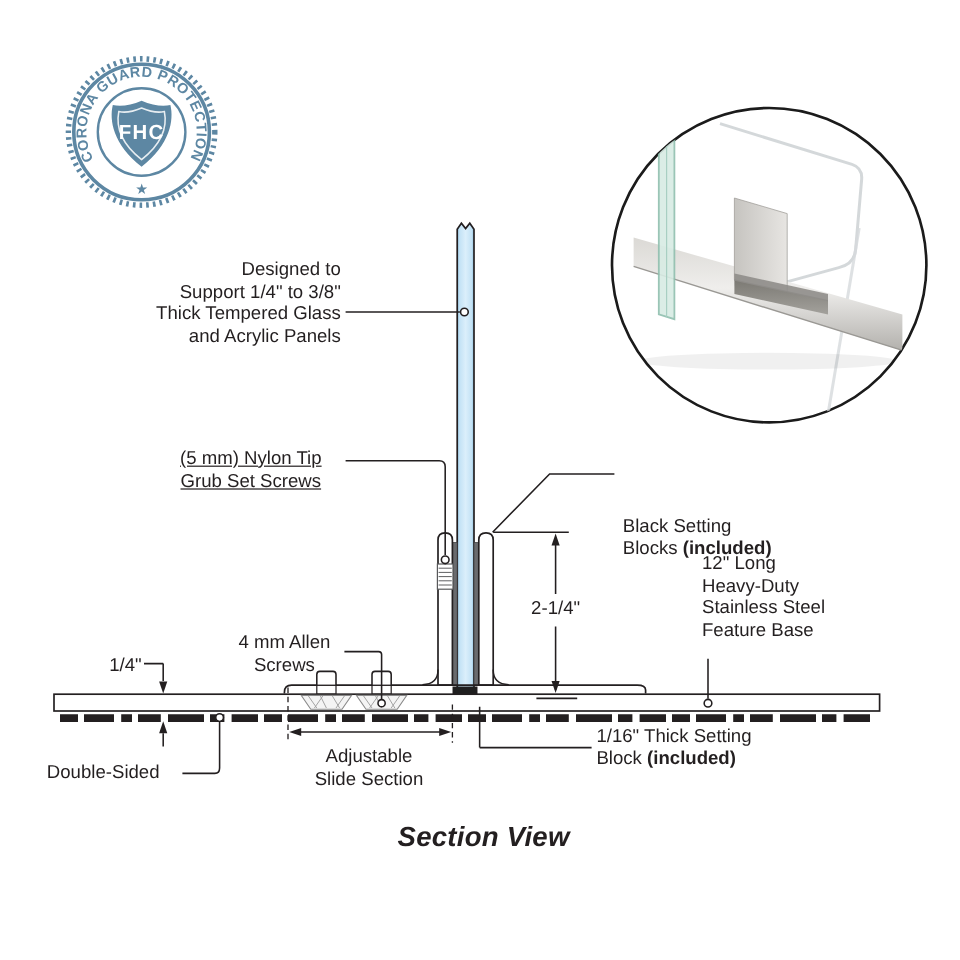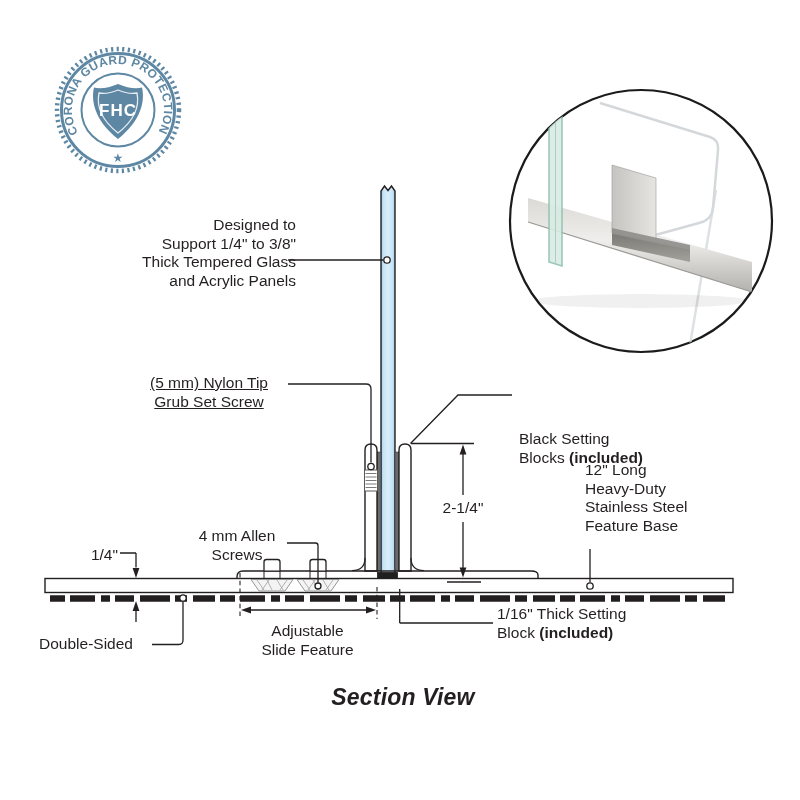--- a/index.html
+++ b/index.html
@@ -158,30 +158,30 @@
       <polygon points="107,80 151,93 151,161 107,148" fill="url(#plateGrad)" stroke="#9a9894" stroke-width="0.6"></polygon>
 
       <polygon points="107,148 185,165 185,177 107,160" fill="url(#footGrad)"></polygon>
       <polygon points="107,143 185,160 185,166 107,149" fill="#8f8d89" opacity="0.9"></polygon>
 
       <polygon points="44,27 57,31 57,181 44,177" fill="#d8ebe4" opacity="0.9" stroke="#8fbfae" stroke-width="1.5"></polygon>
       <path d="M50.5,29 V179" stroke="#a8cfc2" stroke-width="1" fill="none"></path>
     </g>
   </svg>
 
-  <div class="lbl right" style="left:102px;top:216px;width:194px;">
+  <div class="lbl right" style="left:90px;top:216px;width:194px;">
     <div>Designed to</div>
     <div>Support 1/4" to 3/8"</div>
     <div>Thick Tempered Glass</div>
     <div>and Acrylic Panels</div>
   </div>
 
   <div class="lbl center" style="left:130px;top:374px;width:158px;text-decoration:underline;">
     <div>(5 mm) Nylon Tip</div>
-    <div>Grub Set Screw</div>
+    <div>Grub Set Screws</div>
   </div>
 
   <div class="lbl" style="left:519px;top:386px;width:170px;margin-top:44px;">
     <div>Black Setting</div>
     <div><span>Blocks </span><span class="b">(included)</span></div>
   </div>
 
   <div class="lbl center dim" style="left:432px;top:499px;width:62px;">2-1/4"</div>
 
   <div class="lbl" style="left:585px;top:461px;width:140px;">
@@ -197,21 +197,21 @@
     <div>4 mm Allen</div>
     <div>Screws</div>
   </div>
 
   <div class="lbl center" style="left:16px;top:635px;width:140px;">
     <div>Double-Sided</div>
   </div>
 
   <div class="lbl center" style="left:235px;top:622px;width:145px;">
     <div>Adjustable</div>
-    <div>Slide Feature</div>
+    <div>Slide Section</div>
   </div>
 
   <div class="lbl" style="left:497px;top:605px;width:180px;">
     <div>1/16" Thick Setting</div>
     <div><span>Block </span><span class="b">(included)</span></div>
   </div>
 
   <div class="title center" style="left:280px;top:684px;width:246px;text-align:center;">Section View</div>
 
 </div>

